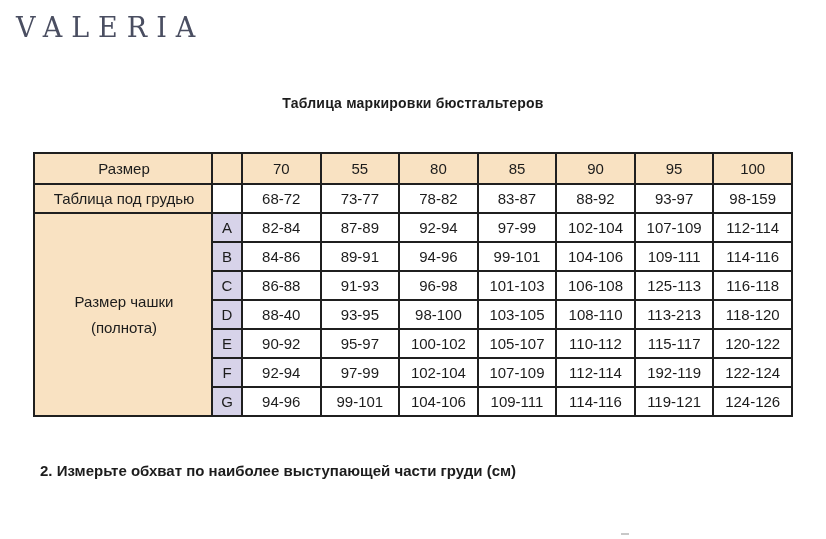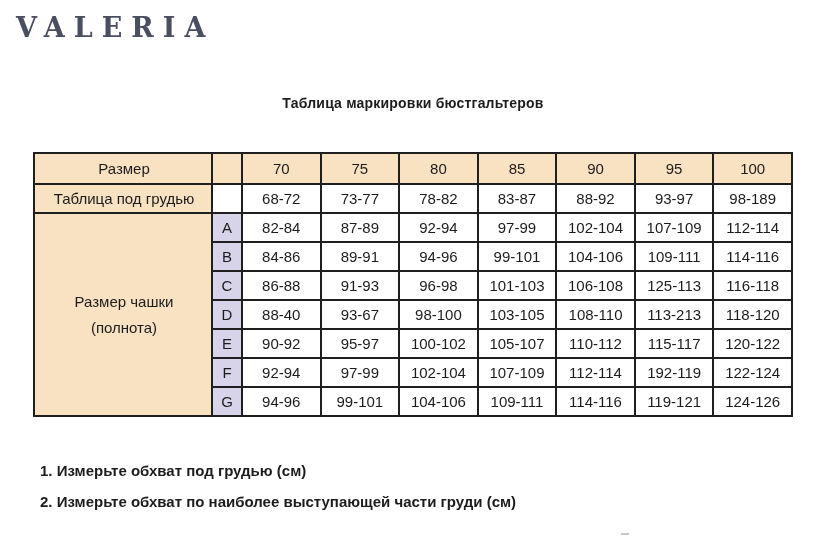--- a/index.html
+++ b/index.html
@@ -15,21 +15,21 @@
     width:826px;height:539px;
     background:#ffffff;
     font-family:"Liberation Sans",sans-serif;
     color:var(--ink);
     position:relative;
     overflow:hidden;
   }
   .logo{
     position:absolute;top:12px;left:16px;
     font-family:"DejaVu Serif",serif;
-    font-size:27px;font-weight:700;
+    font-size:27px;font-weight:400;
     letter-spacing:9px;
     color:var(--logo);
   }
   .title{
     position:absolute;top:95px;left:0;width:100%;
     text-align:center;
     font-size:14px;font-weight:bold;
     letter-spacing:.2px;
   }
   table.size-chart{
@@ -84,37 +84,37 @@
       <col>
       <col>
       <col>
       <col>
   </colgroup>
   <tbody>
       <tr class="row-band">
         <td class="label-cell fill-peach">Размер</td>
         <td class="fill-peach"></td>
         <td class="fill-peach bold">70</td>
-        <td class="fill-peach bold">75</td>
+        <td class="fill-peach bold">55</td>
         <td class="fill-peach bold">80</td>
         <td class="fill-peach bold">85</td>
         <td class="fill-peach bold">90</td>
         <td class="fill-peach bold">95</td>
         <td class="fill-peach bold">100</td>
       </tr>
       <tr>
         <td class="label-cell fill-peach">Таблица под грудью</td>
         <td></td>
         <td>68-72</td>
         <td>73-77</td>
         <td>78-82</td>
         <td>83-87</td>
         <td>88-92</td>
         <td>93-97</td>
-        <td>98-189</td>
+        <td>98-159</td>
       </tr>
       <tr>
         <td class="label-cell cup-label-cell fill-peach" rowspan="7">Размер чашки (полнота)</td>
         <td class="fill-lav bold">A</td>
         <td>82-84</td>
         <td>87-89</td>
         <td>92-94</td>
         <td>97-99</td>
         <td>102-104</td>
         <td>107-109</td>
@@ -136,21 +136,21 @@
         <td>91-93</td>
         <td>96-98</td>
         <td>101-103</td>
         <td>106-108</td>
         <td>125-113</td>
         <td>116-118</td>
       </tr>
       <tr>
         <td class="fill-lav bold">D</td>
         <td>88-40</td>
-        <td>93-67</td>
+        <td>93-95</td>
         <td>98-100</td>
         <td>103-105</td>
         <td>108-110</td>
         <td>113-213</td>
         <td>118-120</td>
       </tr>
       <tr>
         <td class="fill-lav bold">E</td>
         <td>90-92</td>
         <td>95-97</td>
@@ -177,17 +177,16 @@
         <td>104-106</td>
         <td>109-111</td>
         <td>114-116</td>
         <td>119-121</td>
         <td>124-126</td>
       </tr>
     </tbody>
 </table>
 
 <div class="notes">
-  <p class="note-line">1. Измерьте обхват под грудью (см)</p>
   <p class="note-line">2. Измерьте обхват по наиболее выступающей части груди (см)</p>
 </div>
 
 <div class="artifact"></div>
 
 </body></html>

